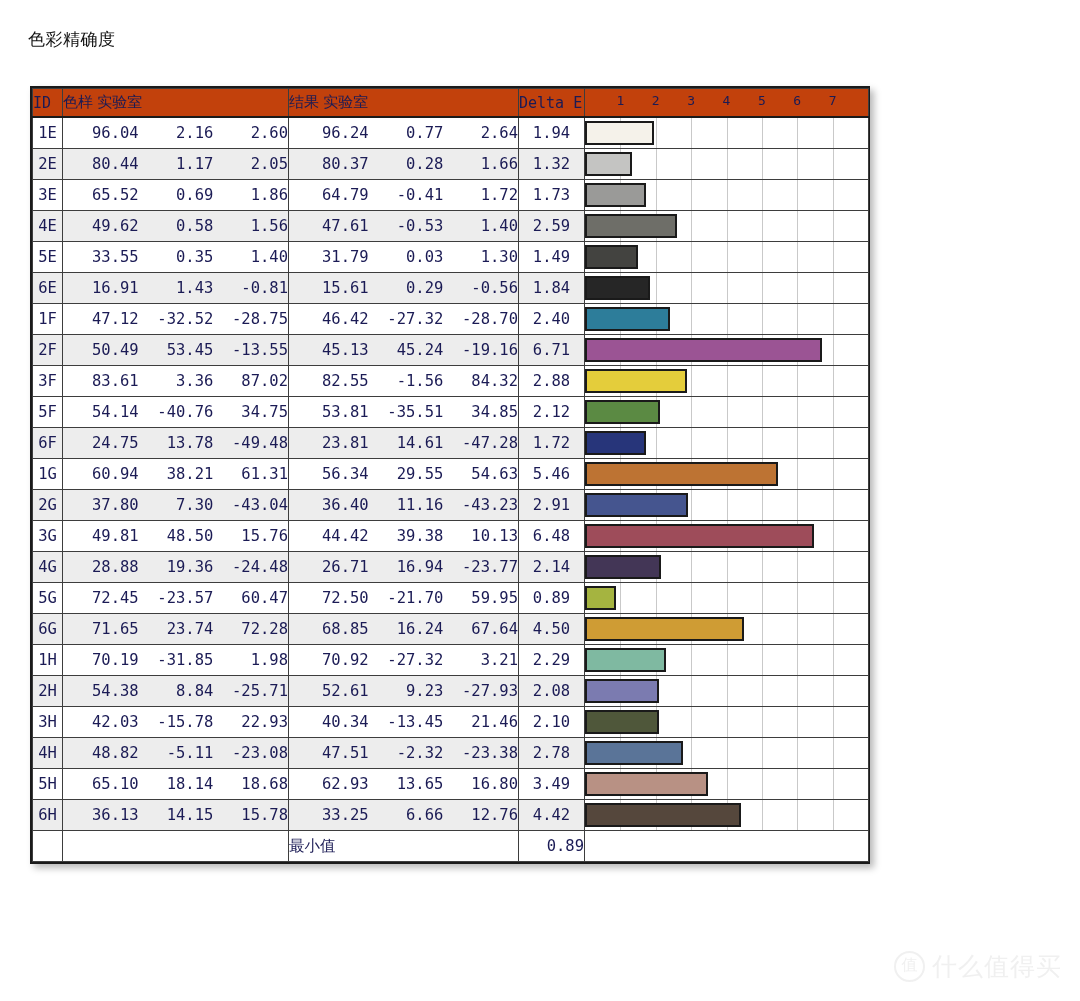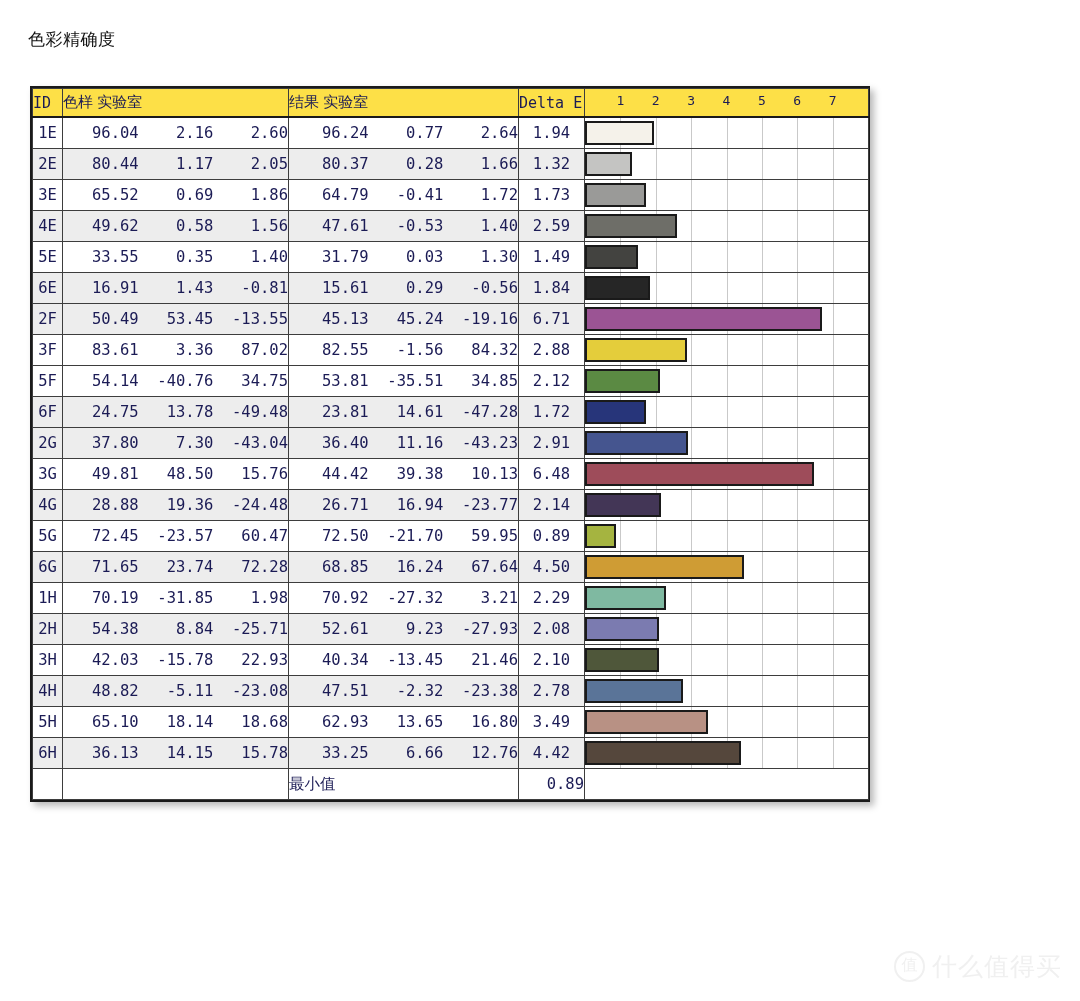--- a/index.html
+++ b/index.html
@@ -55,21 +55,21 @@
   
   col.c-id      { width: 30px; }
   col.c-lab     { width: 226px; }
   col.c-res     { width: 230px; }
   col.c-de      { width: 66px; }
   col.c-chart   { width: 284px; }
 
   
   tr.head-row > th {
     height: 27px;
-    background: #fde047;
+    background: #c2410c;
     font-size: 15px;
     color: #1b1b55;
     text-align: left;
     border-bottom: 2px solid #1a1a1a;
   }
   th.h-id    { text-align: center; }
   th.h-lab,
   th.h-res   { padding-left: 5px; font-family: Liberation Sans, sans-serif; font-size: 14px; }
   th.h-de    { padding-left: 4px; }
   th.h-chart { padding: 0; position: relative; }
@@ -322,20 +322,38 @@
               <span style="left:25%"></span>
               <span style="left:37.5%"></span>
               <span style="left:50%"></span>
               <span style="left:62.5%"></span>
               <span style="left:75%"></span>
               <span style="left:87.5%"></span>
             </div>
             <div class="bar" style="width:23%;background:#262626"></div>
           </td>
         </tr>
+        <tr class="data-row">
+          <td class="cell-id">1F</td>
+          <td class="cell-nums">47.12  -32.52  -28.75</td>
+          <td class="cell-nums">46.42  -27.32  -28.70</td>
+          <td class="cell-de">2.40</td>
+          <td class="cell-chart">
+            <div class="gridlines">
+              <span style="left:12.5%"></span>
+              <span style="left:25%"></span>
+              <span style="left:37.5%"></span>
+              <span style="left:50%"></span>
+              <span style="left:62.5%"></span>
+              <span style="left:75%"></span>
+              <span style="left:87.5%"></span>
+            </div>
+            <div class="bar" style="width:30%;background:#2d7d9a"></div>
+          </td>
+        </tr>
         <tr class="data-row alt">
           <td class="cell-id">2F</td>
           <td class="cell-nums">50.49   53.45  -13.55</td>
           <td class="cell-nums">45.13   45.24  -19.16</td>
           <td class="cell-de">6.71</td>
           <td class="cell-chart">
             <div class="gridlines">
               <span style="left:12.5%"></span>
               <span style="left:25%"></span>
               <span style="left:37.5%"></span>
@@ -392,20 +410,38 @@
             <div class="gridlines">
               <span style="left:12.5%"></span>
               <span style="left:25%"></span>
               <span style="left:37.5%"></span>
               <span style="left:50%"></span>
               <span style="left:62.5%"></span>
               <span style="left:75%"></span>
               <span style="left:87.5%"></span>
             </div>
             <div class="bar" style="width:21.5%;background:#27357a"></div>
+          </td>
+        </tr>
+        <tr class="data-row">
+          <td class="cell-id">1G</td>
+          <td class="cell-nums">60.94   38.21   61.31</td>
+          <td class="cell-nums">56.34   29.55   54.63</td>
+          <td class="cell-de">5.46</td>
+          <td class="cell-chart">
+            <div class="gridlines">
+              <span style="left:12.5%"></span>
+              <span style="left:25%"></span>
+              <span style="left:37.5%"></span>
+              <span style="left:50%"></span>
+              <span style="left:62.5%"></span>
+              <span style="left:75%"></span>
+              <span style="left:87.5%"></span>
+            </div>
+            <div class="bar" style="width:68.25%;background:#bd7333"></div>
           </td>
         </tr>
         <tr class="data-row alt">
           <td class="cell-id">2G</td>
           <td class="cell-nums">37.80    7.30  -43.04</td>
           <td class="cell-nums">36.40   11.16  -43.23</td>
           <td class="cell-de">2.91</td>
           <td class="cell-chart">
             <div class="gridlines">
               <span style="left:12.5%"></span>

